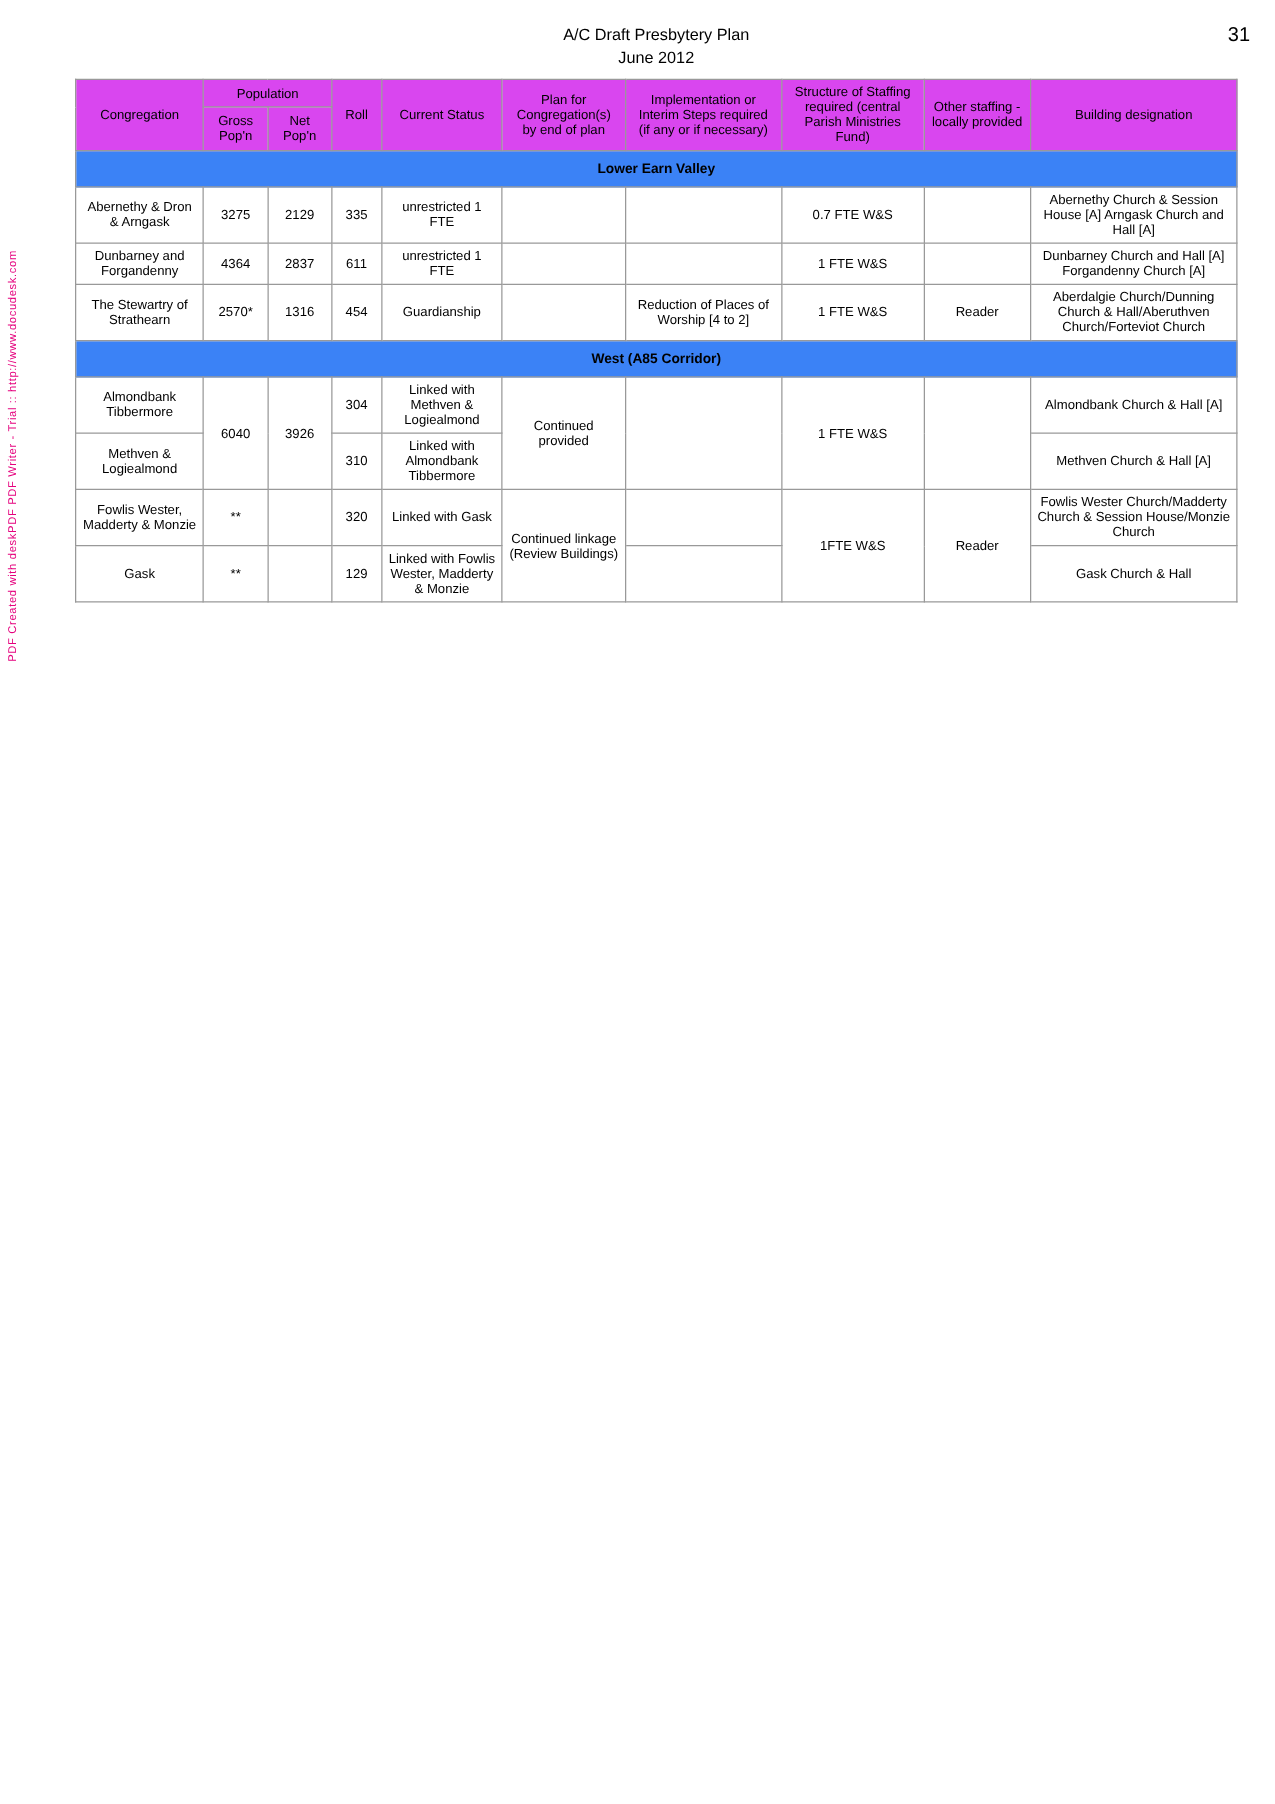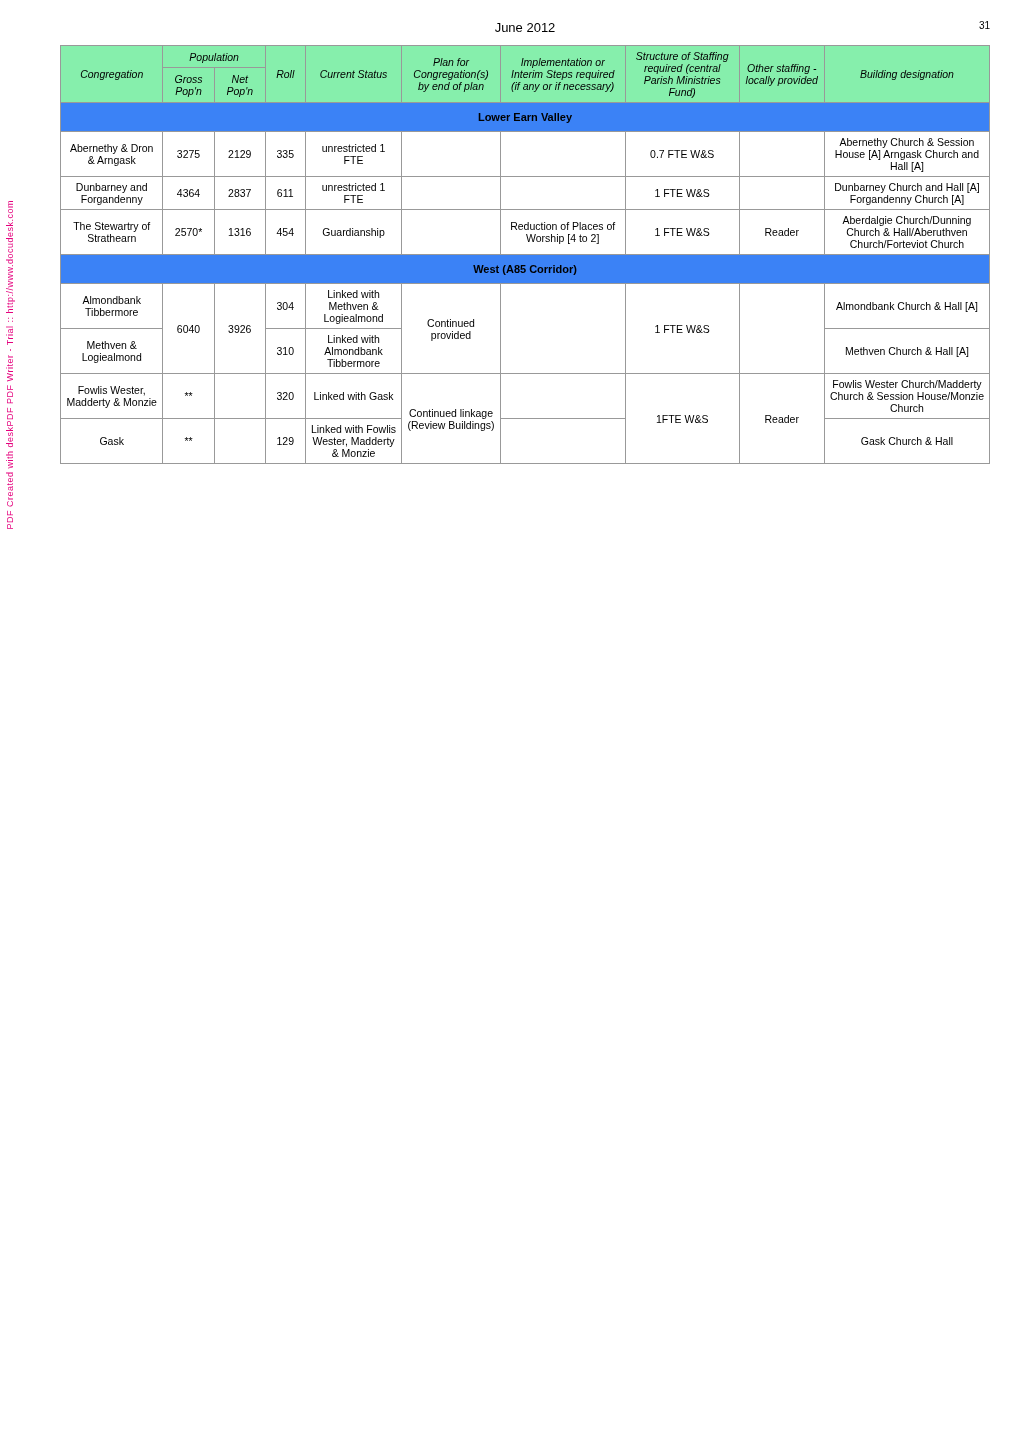--- a/index.html
+++ b/index.html
@@ -24,22 +24,22 @@
       font-weight: normal;
       margin-bottom: 3px;
     }
     .page-date {
       font-size: 13px;
       font-weight: normal;
     }
     .page-number {
       position: absolute;
       top: 20px;
-      right: 30px;
-      font-size: 10px;
+      right: 20px;
+      font-size: 16px;
     }
     .side-watermark {
       position: absolute;
       left: 5px;
       top: 200px;
       writing-mode: vertical-rl;
       transform: rotate(180deg);
       font-size: 9px;
       color: #e5007d;
       white-space: nowrap;
@@ -52,24 +52,23 @@
       border-collapse: collapse;
       border: 1px solid #999;
     }
     .main-table th, .main-table td {
       border: 1px solid #999;
       padding: 4px 5px;
       vertical-align: middle;
       text-align: center;
     }
     .header-row th {
-      background-color: #86efac;
+      background-color: #d946ef;
       font-weight: normal;
       font-size: 10.5px;
-      font-style: italic;
     }
     .section-header-row td {
       background-color: #3b82f6;
       font-weight: bold;
       font-size: 11px;
       text-align: center;
       padding: 8px;
     }
     .data-row td {
       font-size: 10.5px;
@@ -91,20 +90,21 @@
 
     .sub-header-pop {
       font-size: 10px;
     }
   </style>
 </head>
 <body>
 
 <div class="page-container">
   <div class="page-header">
+    <div class="page-title">A/C Draft Presbytery Plan</div>
     <div class="page-date">June 2012</div>
   </div>
   <div class="page-number">31</div>
   <div class="side-watermark">PDF Created with deskPDF PDF Writer - Trial :: http://www.docudesk.com</div>
 
   <table class="main-table">
     <thead>
       <tr class="header-row">
         <th rowspan="2" class="col-congregation">Congregation</th>
         <th colspan="2" class="pop-header sub-header-pop">Population</th>

